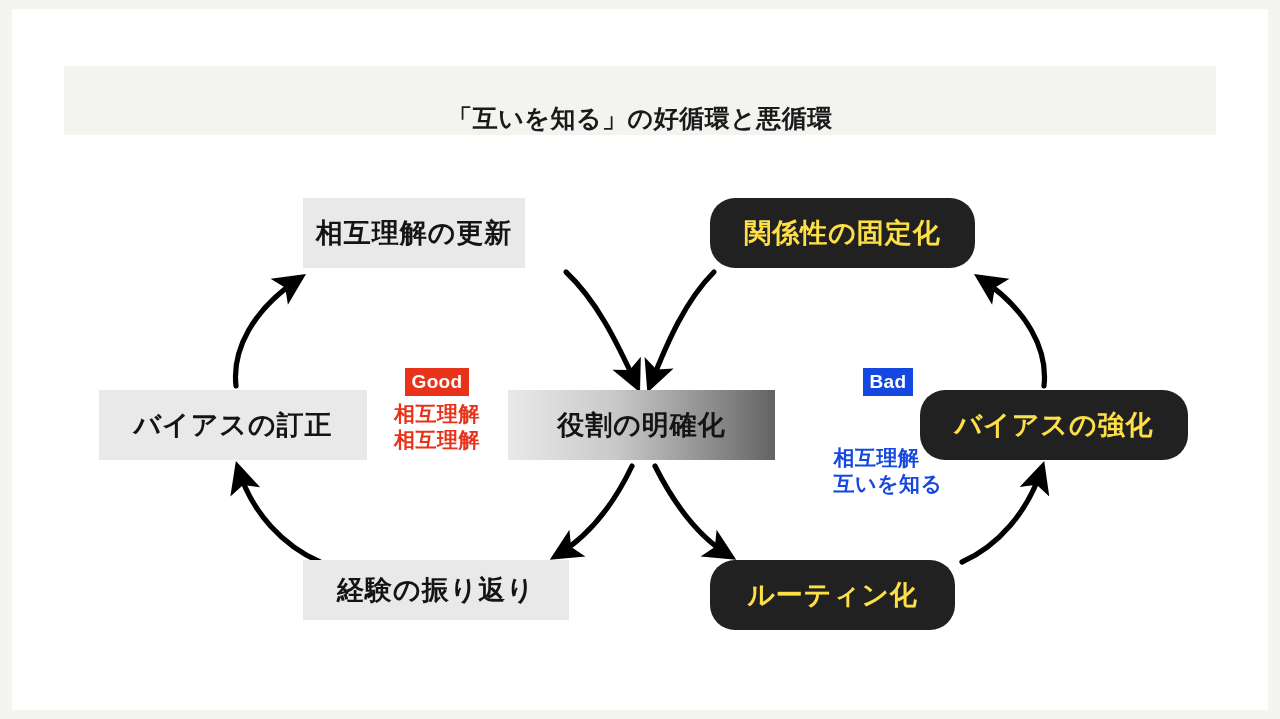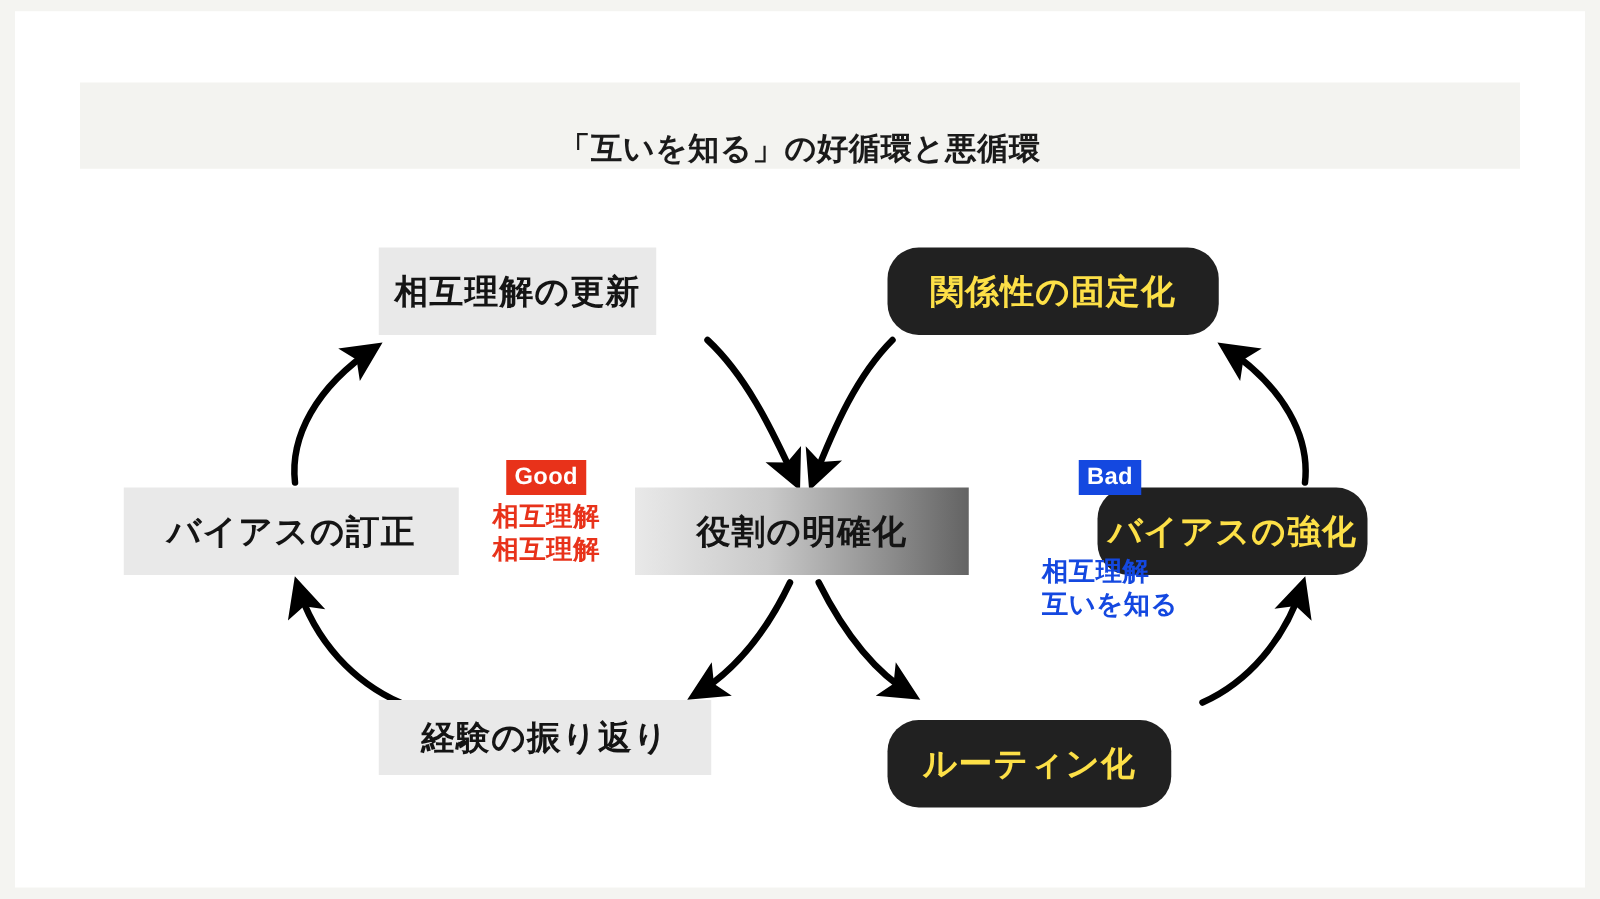--- a/index.html
+++ b/index.html
@@ -70,23 +70,23 @@
   .node.grad {
     background: linear-gradient(to right, #e9e9e9 0%, #c9c9c9 40%, #8f8f8f 75%, #636363 100%);
     color: #141414;
   }
 
   
   #node-top-left     { left: 303px; top: 198px;  width: 222px; height: 70px; }
   #node-top-right    { left: 710px; top: 198px;  width: 265px; height: 70px; }
   #node-mid-left     { left: 99px;  top: 390px;  width: 268px; height: 70px; }
   #node-mid-center   { left: 508px; top: 390px;  width: 267px; height: 70px; }
-  #node-mid-right    { left: 878px; top: 390px;  width: 216px; height: 70px; }
+  #node-mid-right    { left: 920px; top: 390px;  width: 268px; height: 70px; }
   #node-bottom-left  { left: 303px; top: 560px;  width: 266px; height: 60px; }
-  #node-bottom-right { left: 710px; top: 576px;  width: 227px; height: 70px; }
+  #node-bottom-right { left: 710px; top: 560px;  width: 245px; height: 70px; }
 
   
   .cycle-caption {
     position: absolute;
     display: flex;
     flex-direction: column;
     align-items: center;
     width: 120px;
     margin-top: 16px;
   }

